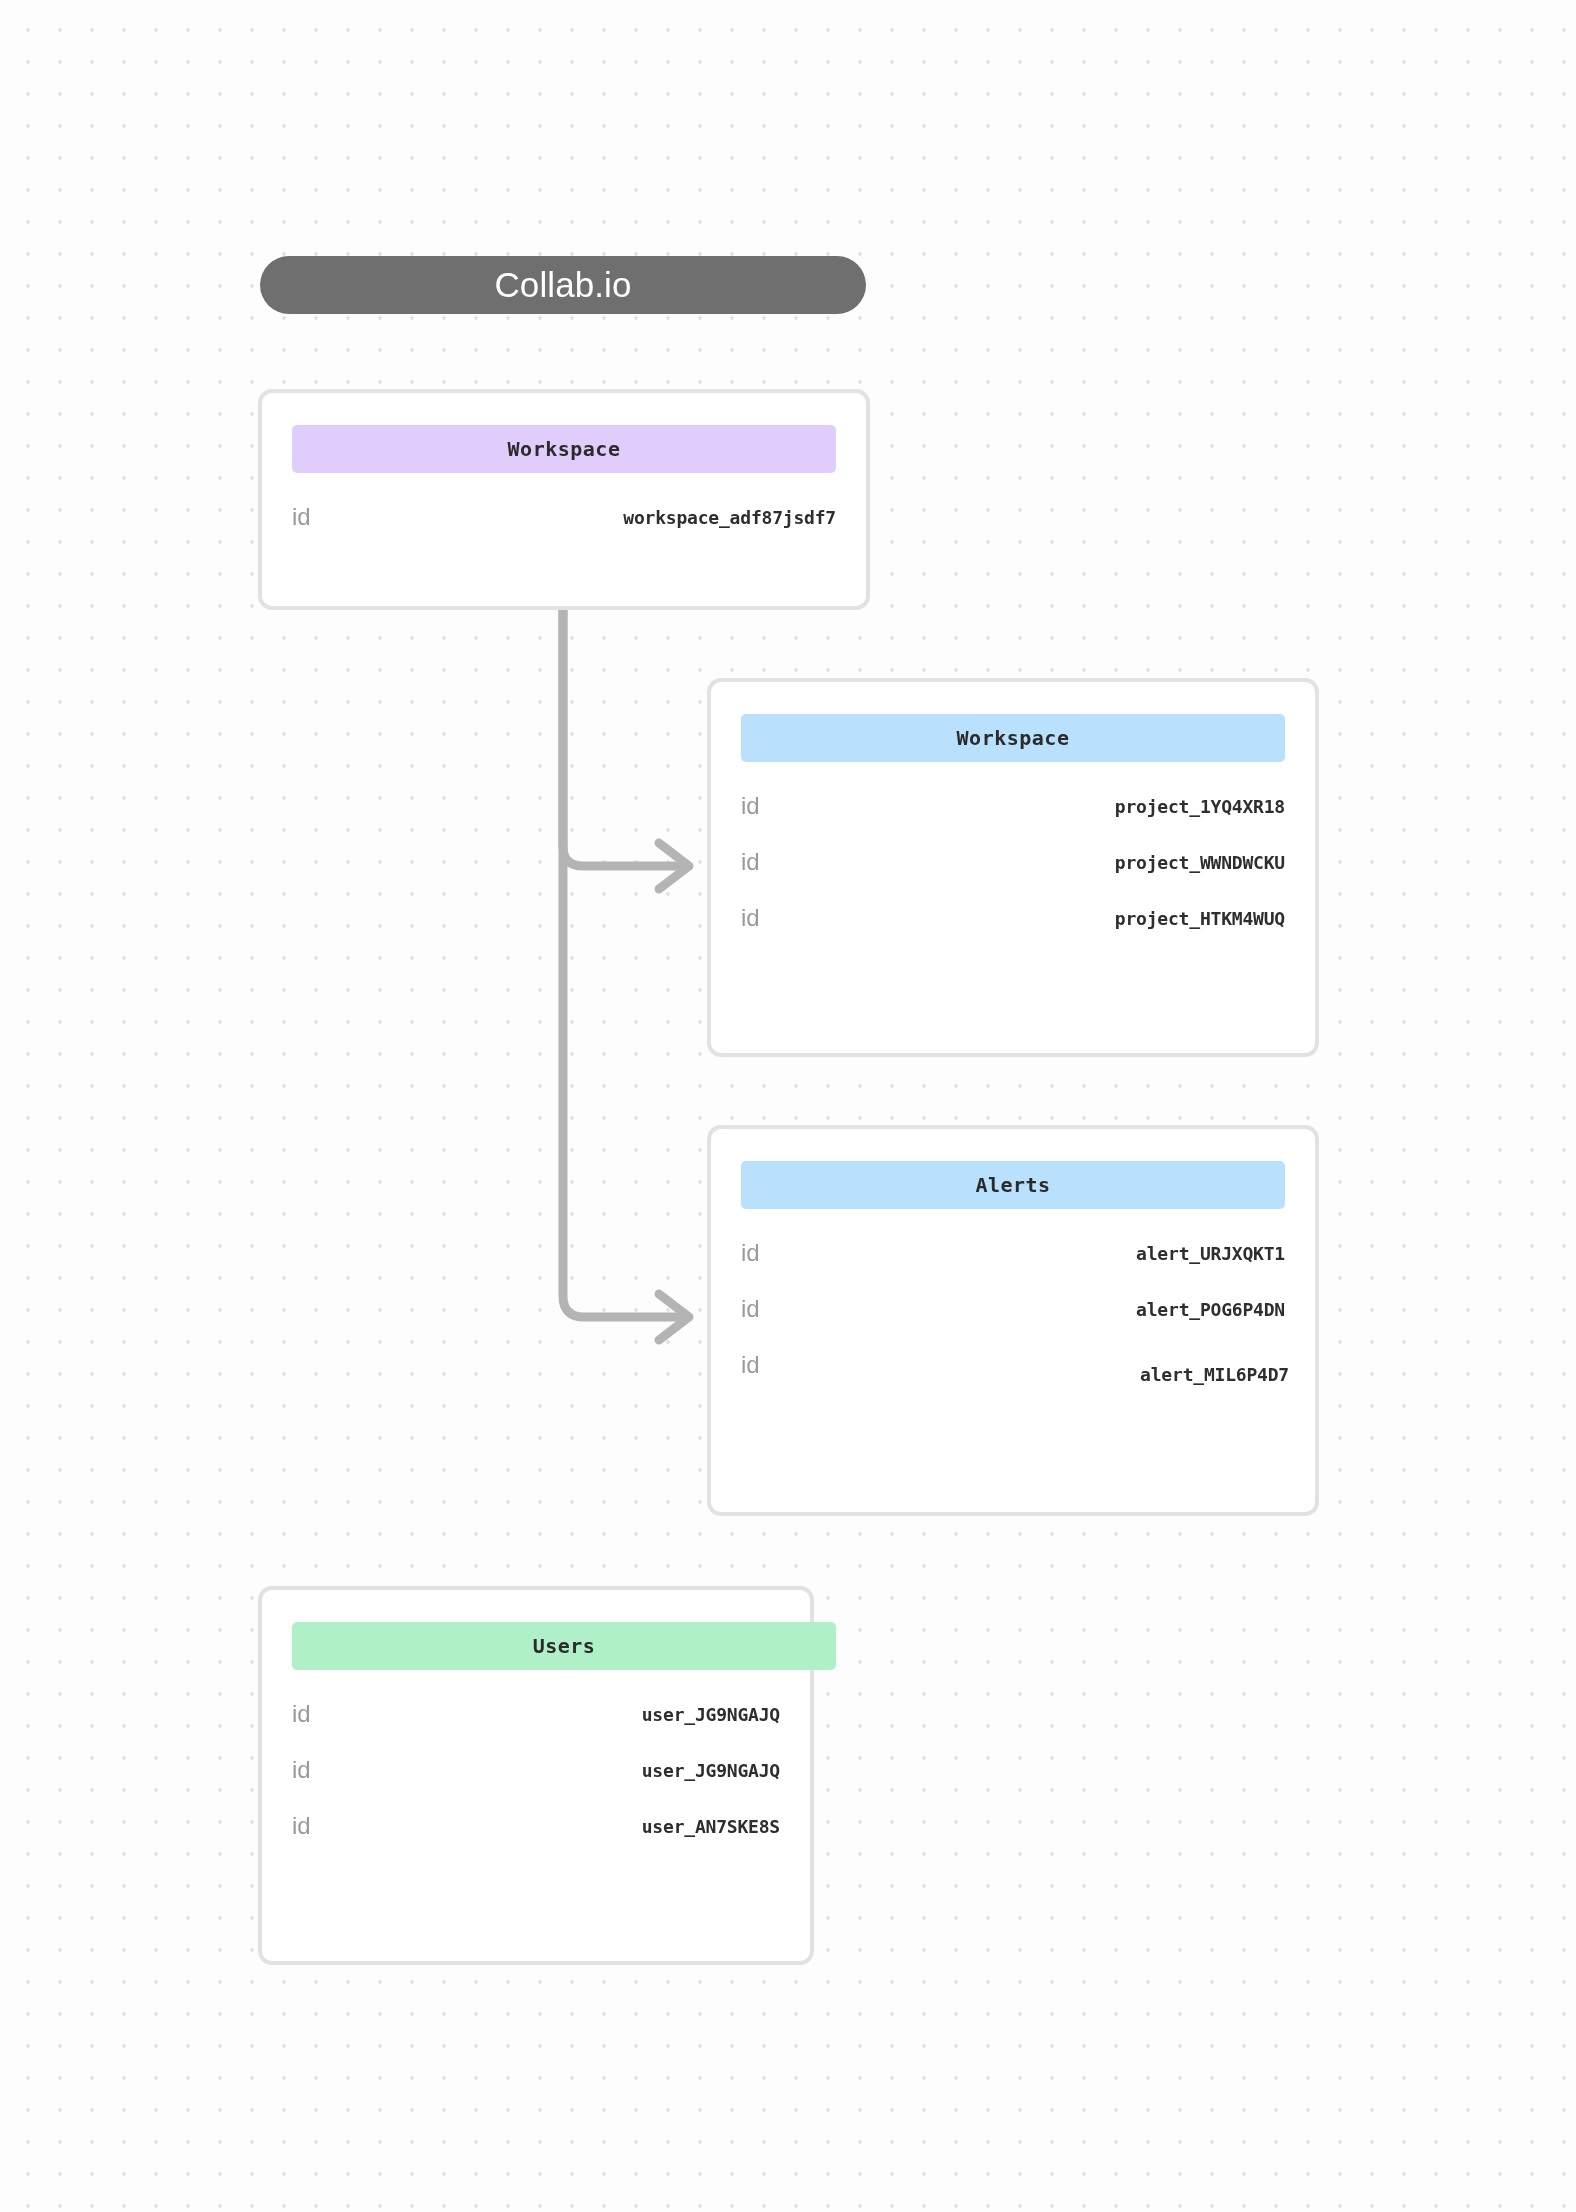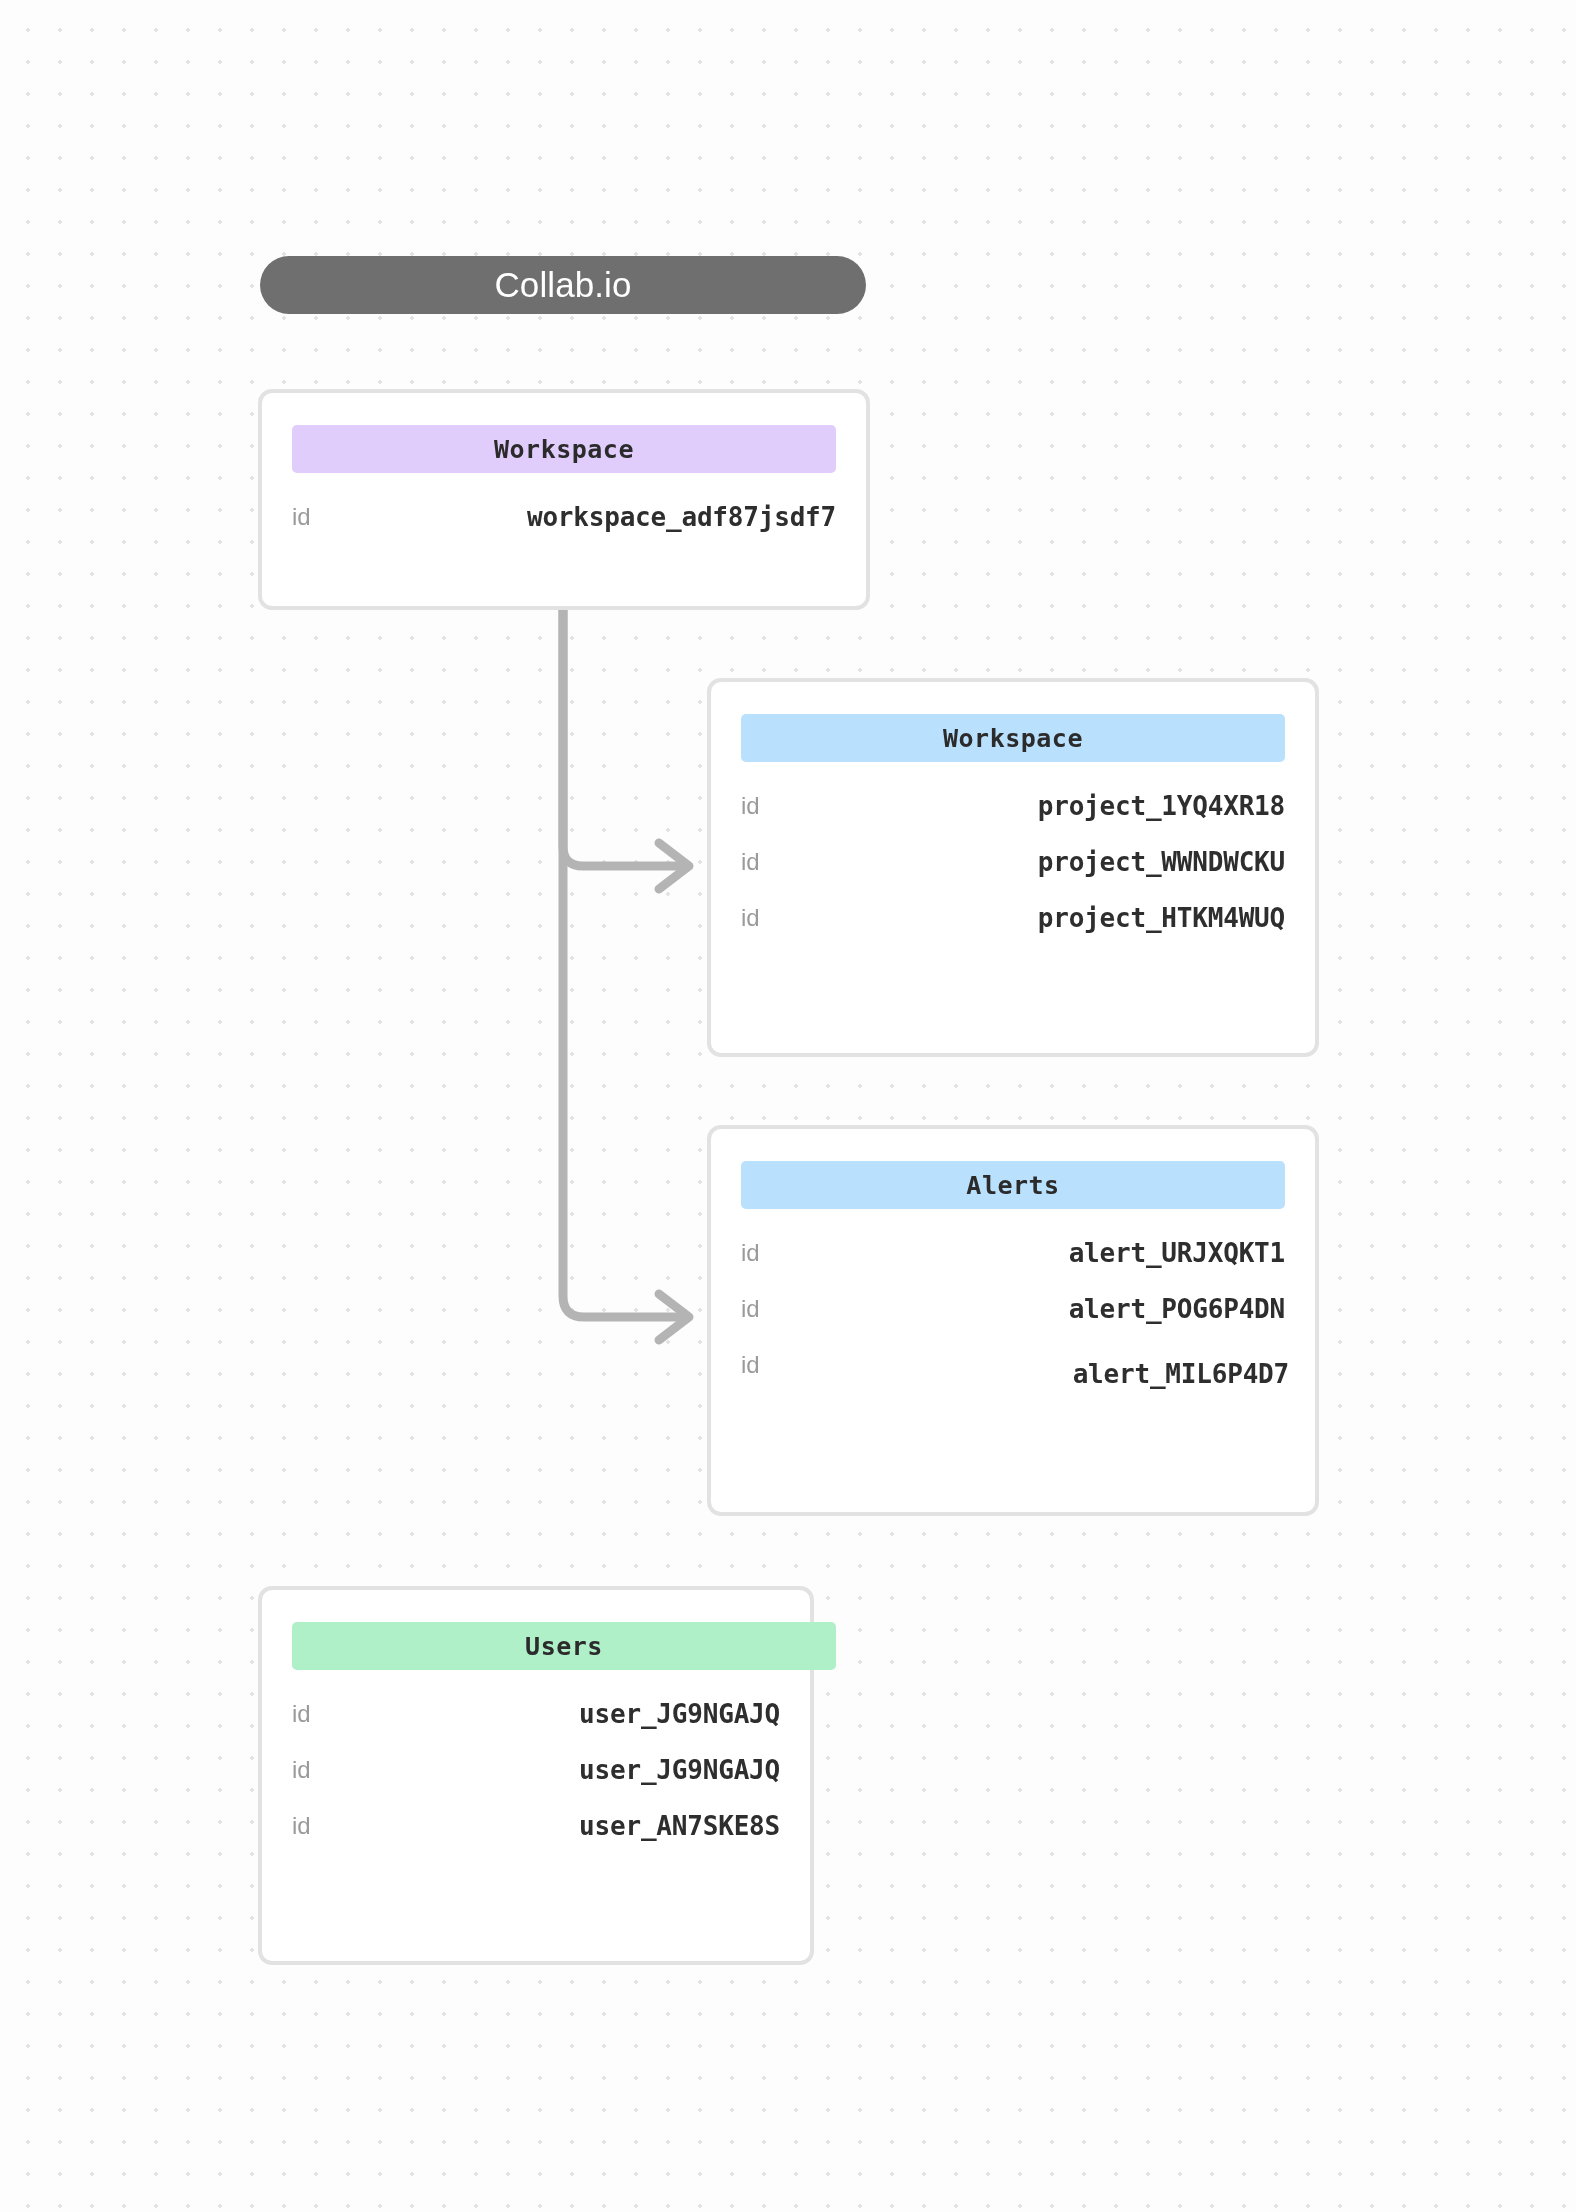--- a/index.html
+++ b/index.html
@@ -49,21 +49,21 @@
   .card-header {
     position: absolute;
     left: 30px;
     top: 32px;
     height: 48px;
     border-radius: 5px;
     display: flex;
     align-items: center;
     justify-content: center;
     font-family: "DejaVu Sans Mono", "Liberation Mono", monospace;
-    font-size: 25px;
+    font-size: 20px;
     font-weight: 700;
     color: #2b2b2b;
     letter-spacing: 0.5px;
   }
   .rows {
     position: absolute;
     left: 0;
     right: 0;
   }
   .row {
@@ -78,21 +78,21 @@
     font-family: "Liberation Sans", sans-serif;
     font-size: 24px;
     color: #9a9a9a;
   }
   .row-val {
     position: absolute;
     right: 30px;
     top: 50%;
     transform: translateY(-50%);
     font-family: "DejaVu Sans Mono", "Liberation Mono", monospace;
-    font-size: 26px;
+    font-size: 18px;
     font-weight: 700;
     color: #2e2e2e;
     letter-spacing: -0.2px;
     white-space: nowrap;
   }
   
   .row-val.nudged {
     transform: translateY(-50%) translate(4px, 9px);
   }
 

